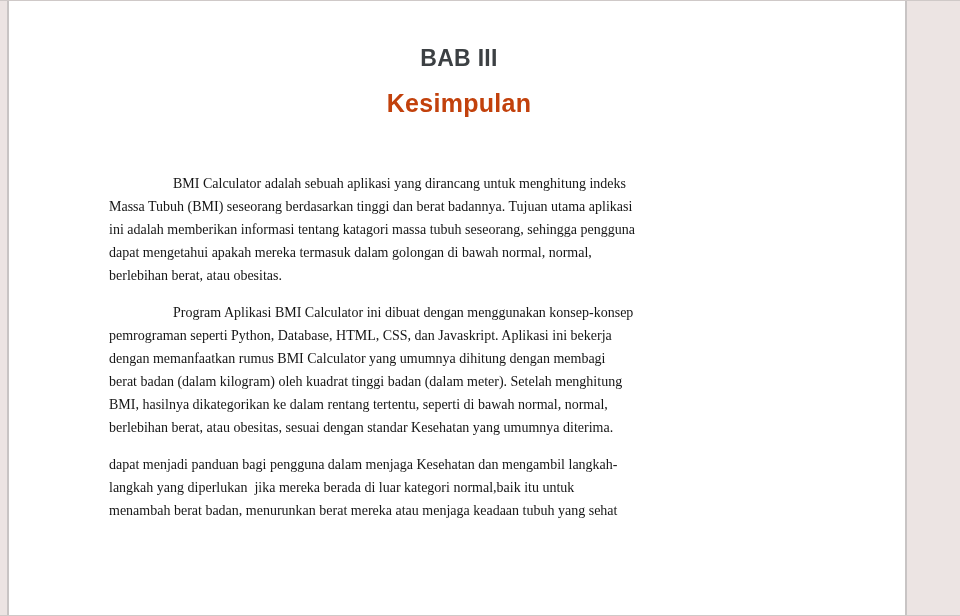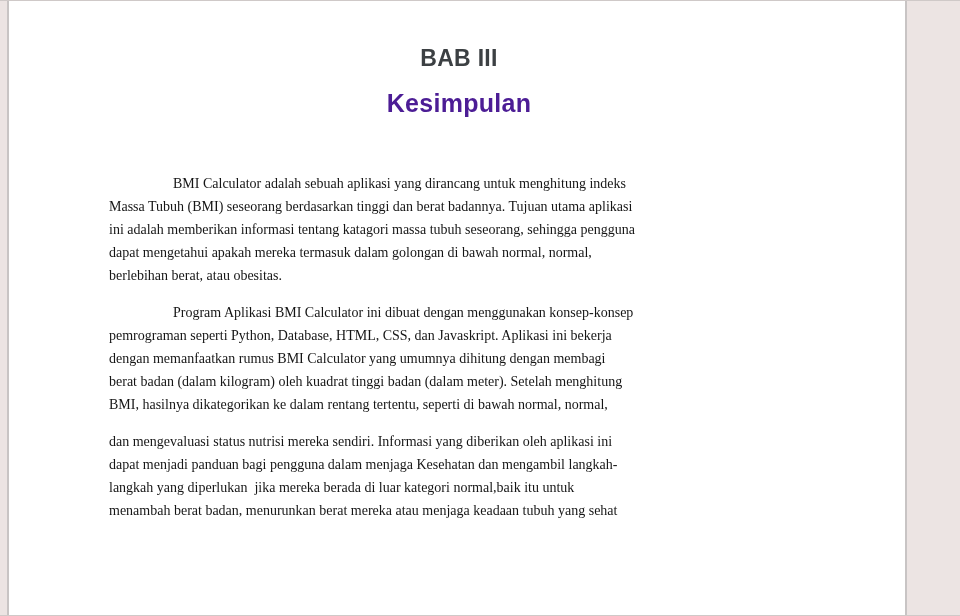--- a/index.html
+++ b/index.html
@@ -26,21 +26,21 @@
   .h-bab {
     margin: 44px 0 0 0;
     font-family: "Liberation Sans", sans-serif;
     font-weight: bold; font-size: 23px; line-height: 28px;
     color: #3c4043; text-align: center; letter-spacing: 0.3px;
   }
   .h-kesimpulan {
     margin: 16px 0 0 0;
     font-family: "Liberation Sans", sans-serif;
     font-weight: bold; font-size: 25px; line-height: 30px;
-    color: #4c1d95; text-align: center; letter-spacing: 0.3px;
+    color: #c2410c; text-align: center; letter-spacing: 0.3px;
   }
   .body-text {
     margin-top: 54px;
     font-size: 14px; line-height: 23px;
     color: #151515;
   }
   .para { margin: 0 0 12px 0; }
   .line { white-space: pre; }
   .line.first { text-indent: 64px; }
 </style>
@@ -67,25 +67,25 @@
         <div class="line">berlebihan berat, atau obesitas.</div>
       <p></p>
 
       <p class="para">
         </p>
         <div class="line first">Program Aplikasi BMI Calculator ini dibuat dengan menggunakan konsep-konsep</div>
         <div class="line">pemrograman seperti Python, Database, HTML, CSS, dan Javaskript. Aplikasi ini bekerja</div>
         <div class="line">dengan memanfaatkan rumus BMI Calculator yang umumnya dihitung dengan membagi</div>
         <div class="line">berat badan (dalam kilogram) oleh kuadrat tinggi badan (dalam meter). Setelah menghitung</div>
         <div class="line">BMI, hasilnya dikategorikan ke dalam rentang tertentu, seperti di bawah normal, normal,</div>
+        <div class="line">berlebihan berat, atau obesitas, sesuai dengan standar Kesehatan yang umumnya diterima.</div>
       <p></p>
 
       <p class="para">
         </p>
-        <div class="line">dan mengevaluasi status nutrisi mereka sendiri. Informasi yang diberikan oleh aplikasi ini</div>
         <div class="line">dapat menjadi panduan bagi pengguna dalam menjaga Kesehatan dan mengambil langkah-</div>
         <div class="line">langkah yang diperlukan  jika mereka berada di luar kategori normal,baik itu untuk</div>
         <div class="line">menambah berat badan, menurunkan berat mereka atau menjaga keadaan tubuh yang sehat</div>
       <p></p>
 
     </div>
   </div>
 </div>
 
 </body></html>

